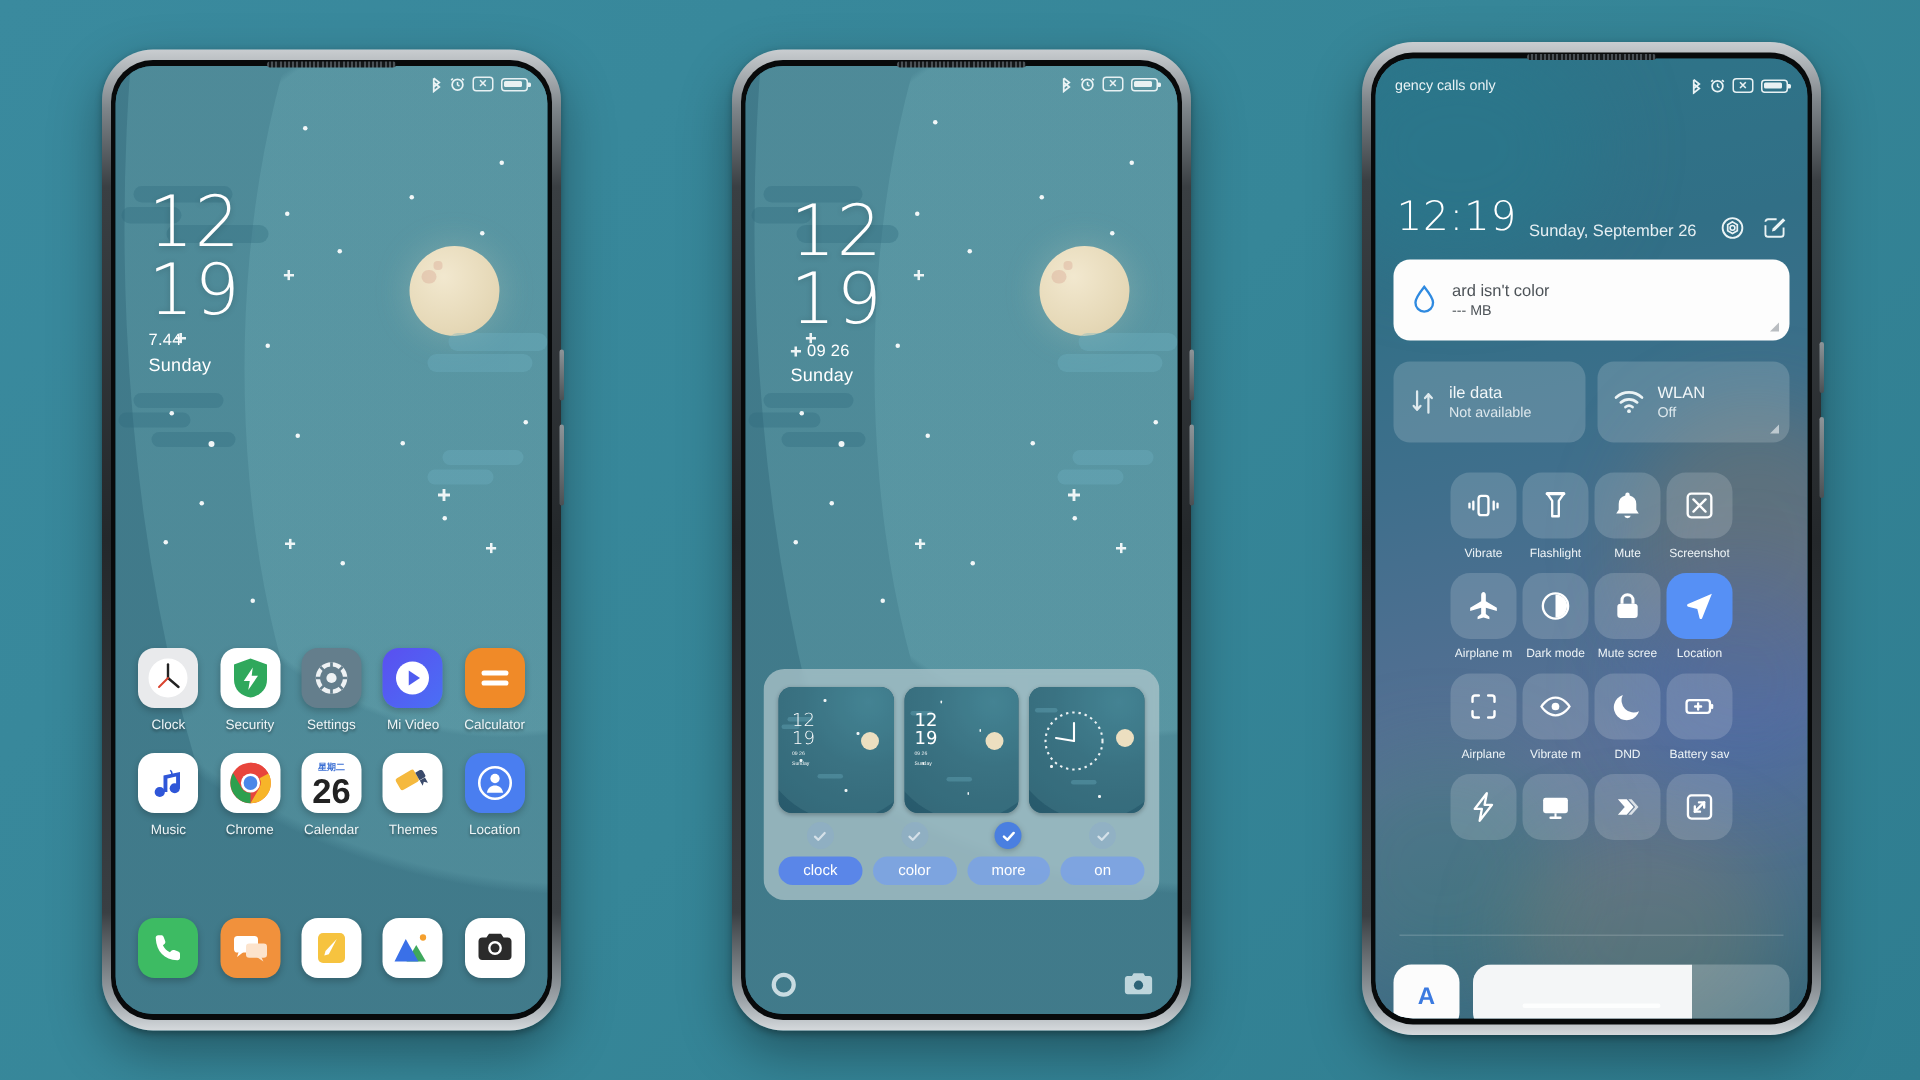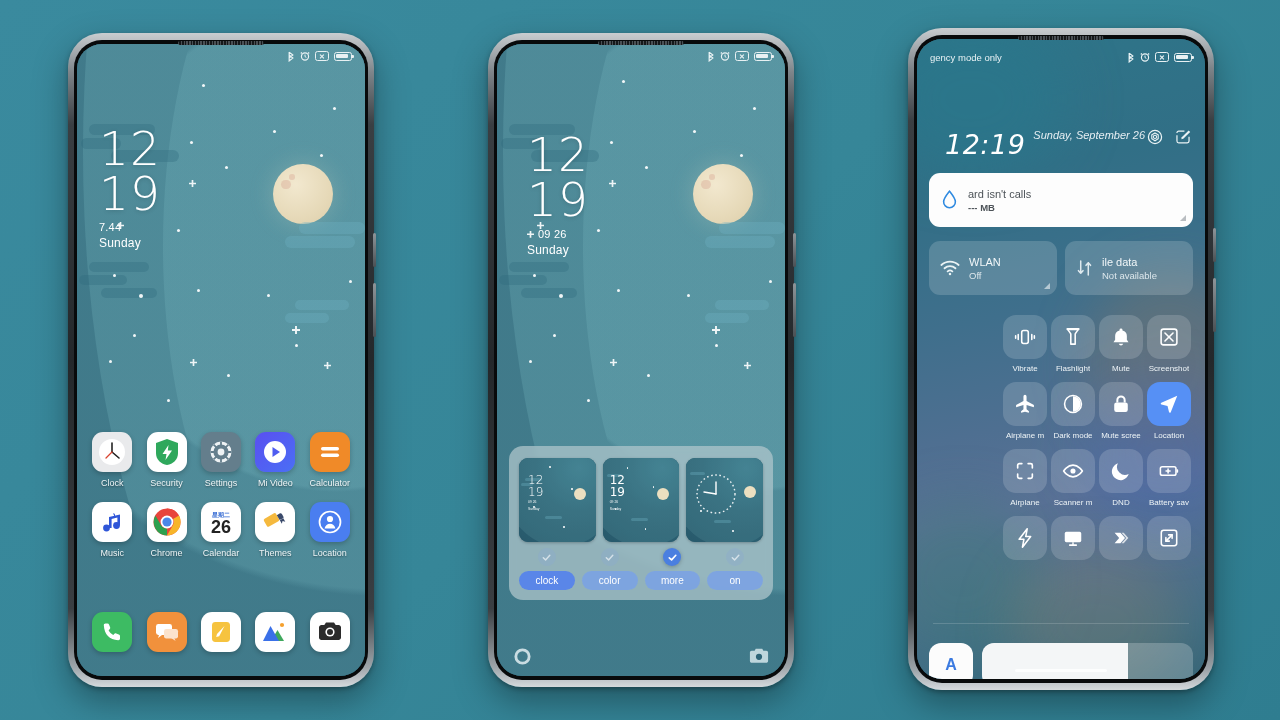--- a/index.html
+++ b/index.html
@@ -173,29 +173,29 @@
   .sh-time { font-size: 27px; color: #fff; font-weight: 300; letter-spacing: .5px; font-family:"DejaVu Sans",sans-serif; }
   .sh-date { font-size: 11px; color: #e5eef2; margin-left: 8px; }
   .cards { position: absolute; left: 12px; right: 12px; display: flex; gap: 8px; z-index: 10; }
   .card { flex: 1; height: 54px; border-radius: 11px; position: relative; display: flex; align-items: center; padding: 0 11px; gap: 9px; }
   .card.white { background: #fdfdfd; }
   .card.blue { background: #4a84ef; }
   .card.dim { background: rgba(255,255,255,.17); }
   .card .ctext { display: flex; flex-direction: column; overflow: hidden; }
   .card .ct1 { font-size: 11px; white-space: nowrap; }
   .card .ct2 { font-size: 9.5px; margin-top: 2px; white-space: nowrap; }
-  .card.white .ct1 { color: #4d5358; } .card.white .ct2 { color: #4d5358; font-weight:bold; }
+  .card.white .ct1 { color: #4d5358; } .card.white .ct2 { color: #4d5358; font-weight:normal; }
   .card.blue .ct1 { color: #fff; font-weight: 600; } .card.blue .ct2 { color: rgba(255,255,255,.8); }
   .card.dim .ct1 { color: #f2f7f9; } .card.dim .ct2 { color: #dce7ec; }
   .corner { position: absolute; right: 7px; bottom: 6px; width: 0; height: 0;
     border-left: 6px solid transparent; border-bottom: 6px solid rgba(255,255,255,.55); }
   .card.white .corner { border-bottom-color: rgba(90,100,110,.42); }
 
   .tiles { position: absolute; left: 12px; right: 12px; z-index: 10; }
-  .tilerow { display: flex; justify-content: flex-end; margin-bottom: 9px; }
+  .tilerow { display: flex; justify-content: center; margin-bottom: 9px; }
   .tile { width: 48px; display: flex; flex-direction: column; align-items: center; }
   .tbox {
     width: 44px; height: 44px; border-radius: 13px;
     background: rgba(255,255,255,.16);
     display: flex; align-items: center; justify-content: center;
   }
   .tbox.active { background: #5690f5; }
   .tlabel { margin-top: 5px; font-size: 8px; color: #eef4f7; white-space: nowrap; overflow:hidden; max-width: 52px; }
   .divider { position: absolute; left: 16px; right: 16px; height: 1px; background: rgba(255,255,255,.16); z-index: 10; }
   .brightrow { position: absolute; left: 12px; right: 12px; display: flex; gap: 9px; align-items: center; z-index: 10; }
@@ -383,21 +383,21 @@
                     <path d="M15 28.5A13.5 13.5 0 0 1 3.4 8.4l6 10.4A6.4 6.4 0 0 0 15 21.4z" fill="#2da04e"></path>
                     <circle cx="15" cy="15" r="6.4" fill="#fff"></circle>
                     <circle cx="15" cy="15" r="4.6" fill="#4a87e8"></circle>
                   </svg>
               </div>
               <div class="app-label">Chrome</div>
             </div>
             <div class="app">
               <div class="icon" style="background:#fff;flex-direction:column;">
                 <span style="font-size:6px;color:#3b6fd4;font-weight:bold;line-height:1;margin-top:5px;">星期二</span>
-                <span style="font-size:18px;color:#222;font-weight:bold;line-height:1.05;">26</span>
+                <span style="font-size:23px;color:#222;font-weight:bold;line-height:1.05;">26</span>
               </div>
               <div class="app-label">Calendar</div>
             </div>
             <div class="app">
               <div class="icon" style="background:#fff;">
                 <svg width="28" height="28" viewBox="0 0 28 28">
                     <g transform="rotate(-30 14 14)">
                       <rect x="5" y="6" width="14" height="9" rx="1.6" fill="#f5b93e"></rect>
                       <path d="M19 9h3.2c1 0 1.8.8 1.8 1.8v2.8c0 .6-.5 1.1-1.1 1.1H19z" fill="#3a4a6b"></path>
                       <path d="M19 15h4v4l-2-2-2 2z" fill="#3a4a6b"></path>
@@ -679,38 +679,38 @@
 
         <div class="shade">
           <div class="blob" style="left:-40px;top:-20px;width:190px;height:160px;background:rgba(40,120,140,.55);"></div>
           <div class="blob" style="right:-50px;top:230px;width:170px;height:190px;background:rgba(150,120,90,.30);"></div>
           <div class="blob" style="right:-30px;top:340px;width:150px;height:150px;background:rgba(60,100,190,.30);"></div>
           <div class="blob" style="left:-40px;bottom:20px;width:170px;height:160px;background:rgba(50,130,110,.30);"></div>
           <div class="blob" style="left:90px;bottom:-20px;width:180px;height:150px;background:rgba(170,140,90,.22);"></div>
         </div>
 
         <div class="statusbar" style="top:6px;">
-          <span style="font-size:9.5px;color:#e9f2f5;">gency mode only</span>
+          <span style="font-size:9.5px;color:#e9f2f5;">gency calls only</span>
           <span class="sbicons">
             <svg class="sb-ico" width="8" height="11" viewBox="0 0 8 12">
                 <path d="M2 1.2 6 4.4 2 7.6V1.2M2 4.4 6 7.6 2 10.8V4.4" fill="none" stroke="#eaf3f5" stroke-width="1.3"></path>
               </svg>
             <svg class="sb-ico" width="10" height="10" viewBox="0 0 12 12">
                 <circle cx="6" cy="6.6" r="4.3" fill="none" stroke="#eaf3f5" stroke-width="1.4"></circle>
                 <path d="M6 4.3v2.4l1.6 1" stroke="#eaf3f5" stroke-width="1.2" fill="none"></path>
                 <path d="M2.3 1.6 1 3M9.7 1.6 11 3" stroke="#eaf3f5" stroke-width="1.4"></path>
               </svg>
             <span class="nosim">✕</span>
             <span class="batt">
                 <i></i>
               </span>
           </span>
         </div>
 
-        <div class="sh-title" style="left:28px; right:14px; top:90px; display:flex; align-items:flex-start;font-style:italic;">
+        <div class="sh-title" style="left:14px; right:14px; top:90px; display:flex; align-items:flex-end;">
           <span class="sh-time">12:19</span>
           <span class="sh-date">Sunday, September 26</span>
           <span style="margin-left:auto; display:flex; gap:12px; align-items:center;">
             <svg width="16" height="16" viewBox="0 0 18 18">
                 <circle cx="9" cy="9" r="7.4" fill="none" stroke="#eaf3f5" stroke-width="1.4"></circle>
                 <path d="M9 4.4 12.6 6.6v4.4L9 13.2 5.4 11V6.6z" fill="none" stroke="#eaf3f5" stroke-width="1.3"></path>
                 <circle cx="9" cy="8.9" r="1.8" fill="none" stroke="#eaf3f5" stroke-width="1.2"></circle>
               </svg>
             <svg width="16" height="16" viewBox="0 0 18 18">
                 <path d="M2.2 4.4a2 2 0 0 1 2-2h6.4" fill="none" stroke="#eaf3f5" stroke-width="1.4"></path>
@@ -719,50 +719,50 @@
               </svg>
           </span>
         </div>
 
         <div class="cards" style="top:134px;">
           <div class="card white">
             <svg width="19" height="22" viewBox="0 0 20 24">
                 <path d="M10 2.4c3.6 4.6 6.4 8 6.4 11.4A6.4 6.4 0 0 1 10 20.4a6.4 6.4 0 0 1-6.4-6.6C3.6 10.4 6.4 7 10 2.4z" fill="none" stroke="#2f8ae0" stroke-width="1.7"></path>
               </svg>
             <span class="ctext">
-              <span class="ct1">ard isn't calls</span>
+              <span class="ct1">ard isn't color</span>
               <span class="ct2">--- MB</span>
             </span>
             <span class="corner"></span>
           </div>
         </div>
 
         <div class="cards" style="top:202px;">
+          <div class="card dim">
+            <svg width="17" height="20" viewBox="0 0 18 20">
+                <path d="M5 2.5v13M5 15.5 2.6 12.8M5 15.5 7.4 12.8M13 17.5v-13M13 4.5l-2.4 2.7M13 4.5l2.4 2.7" fill="none" stroke="#dfeaee" stroke-width="1.6" stroke-linecap="round"></path>
+              </svg>
+            <span class="ctext">
+              <span class="ct1">ile data</span>
+              <span class="ct2">Not available</span>
+            </span>
+          </div>
           <div class="card dim">
             <svg width="20" height="16" viewBox="0 0 22 17">
                 <path d="M1.5 5.2a14 14 0 0 1 19 0" fill="none" stroke="#eaf3f5" stroke-width="2" stroke-linecap="round"></path>
                 <path d="M5 8.8a9 9 0 0 1 12 0" fill="none" stroke="#eaf3f5" stroke-width="2" stroke-linecap="round"></path>
                 <path d="M8.4 12.2a4.2 4.2 0 0 1 5.2 0" fill="none" stroke="#eaf3f5" stroke-width="2" stroke-linecap="round"></path>
                 <circle cx="11" cy="15.2" r="1.4" fill="#eaf3f5"></circle>
               </svg>
             <span class="ctext">
               <span class="ct1">WLAN</span>
               <span class="ct2">Off</span>
             </span>
             <span class="corner"></span>
           </div>
-          <div class="card dim">
-            <svg width="17" height="20" viewBox="0 0 18 20">
-                <path d="M5 2.5v13M5 15.5 2.6 12.8M5 15.5 7.4 12.8M13 17.5v-13M13 4.5l-2.4 2.7M13 4.5l2.4 2.7" fill="none" stroke="#dfeaee" stroke-width="1.6" stroke-linecap="round"></path>
-              </svg>
-            <span class="ctext">
-              <span class="ct1">ile data</span>
-              <span class="ct2">Not available</span>
-            </span>
-          </div>
         </div>
 
         <div class="tiles" style="top:276px;">
 
           <div class="tilerow">
             <div class="tile">
               <div class="tbox">
                   <svg width="22" height="22" viewBox="0 0 24 24">
                     <rect x="8.4" y="5" width="7.2" height="14" rx="2" fill="none" stroke="#fff" stroke-width="1.7"></rect>
                     <path d="M4.6 9.2v5.6M1.8 10.6v2.8M19.4 9.2v5.6M22.2 10.6v2.8" stroke="#fff" stroke-width="1.7" stroke-linecap="round"></path>
@@ -847,21 +847,21 @@
                 </div>
               <div class="tlabel">Airplane</div>
             </div>
             <div class="tile">
               <div class="tbox">
                   <svg width="22" height="22" viewBox="0 0 24 24">
                     <path d="M1.8 12S5.6 5.6 12 5.6 22.2 12 22.2 12 18.4 18.4 12 18.4 1.8 12 1.8 12z" fill="none" stroke="#fff" stroke-width="1.7"></path>
                     <circle cx="12" cy="12" r="2.8" fill="#fff"></circle>
                   </svg>
                 </div>
-              <div class="tlabel">Scanner m</div>
+              <div class="tlabel">Vibrate m</div>
             </div>
             <div class="tile">
               <div class="tbox">
                   <svg width="22" height="22" viewBox="0 0 24 24">
                     <path d="M20.4 15.4A8.8 8.8 0 0 1 8.6 3.6 9.4 9.4 0 1 0 20.4 15.4z" fill="#fff"></path>
                   </svg>
                 </div>
               <div class="tlabel">DND</div>
             </div>
             <div class="tile">

